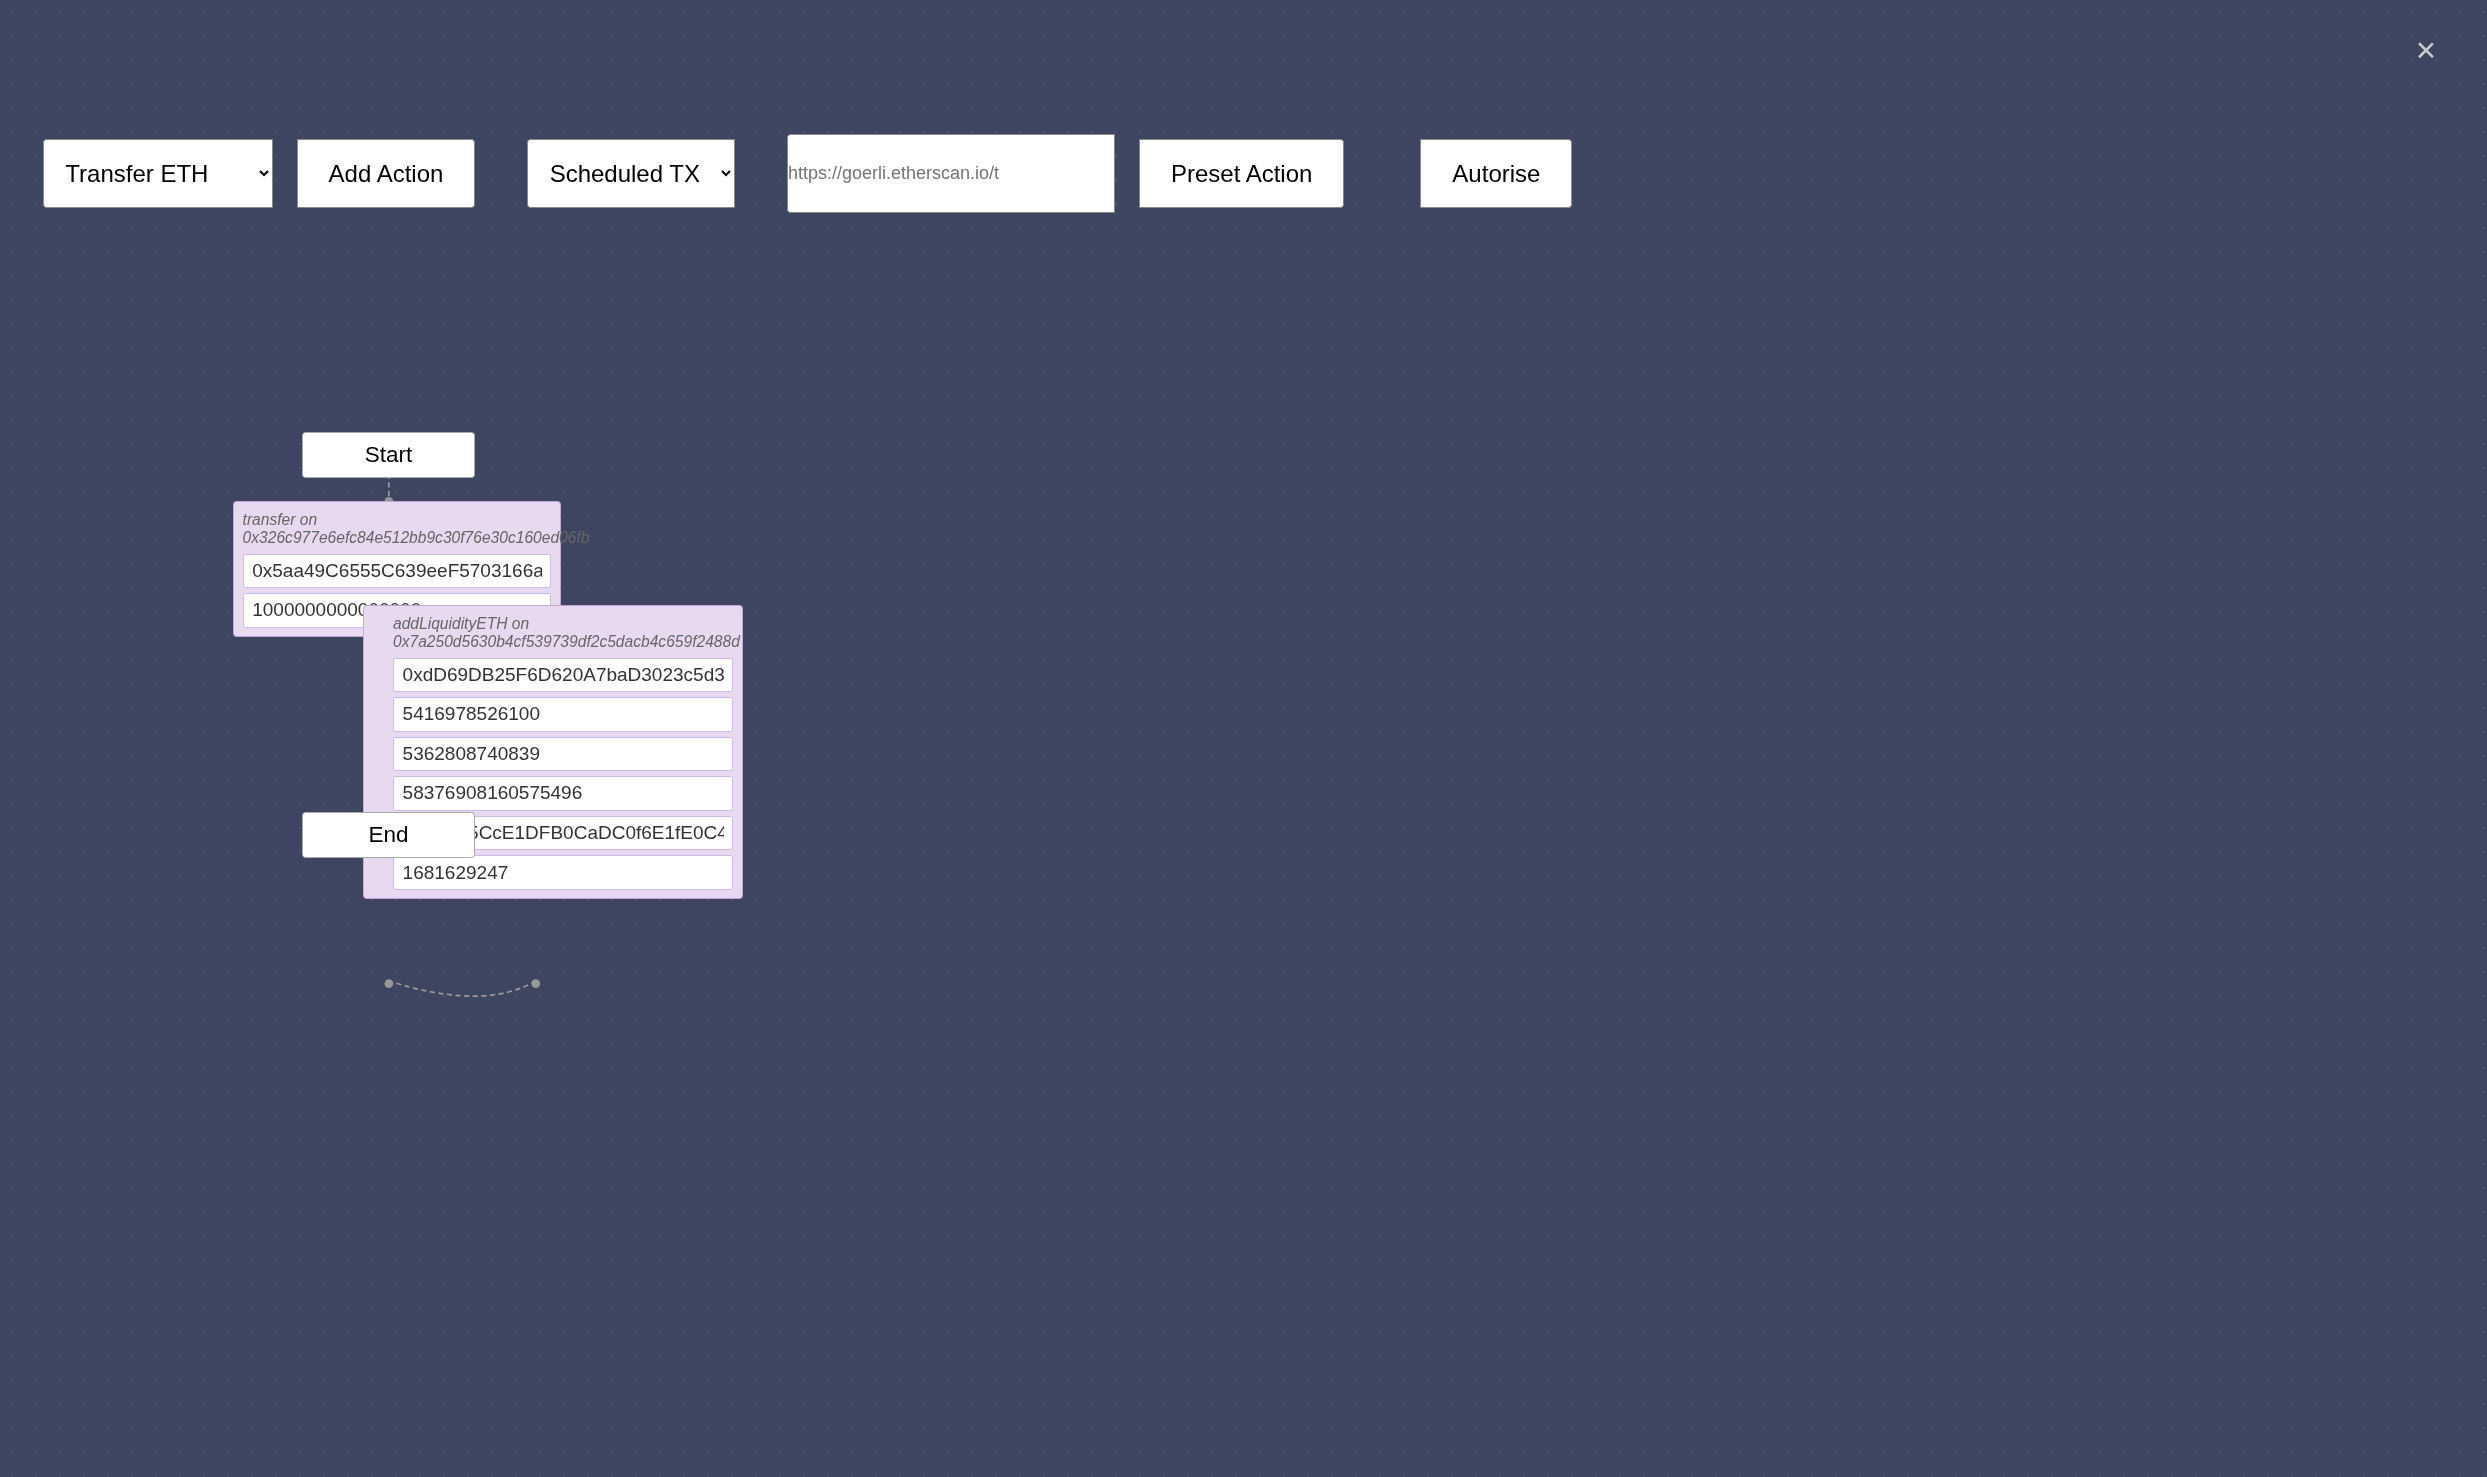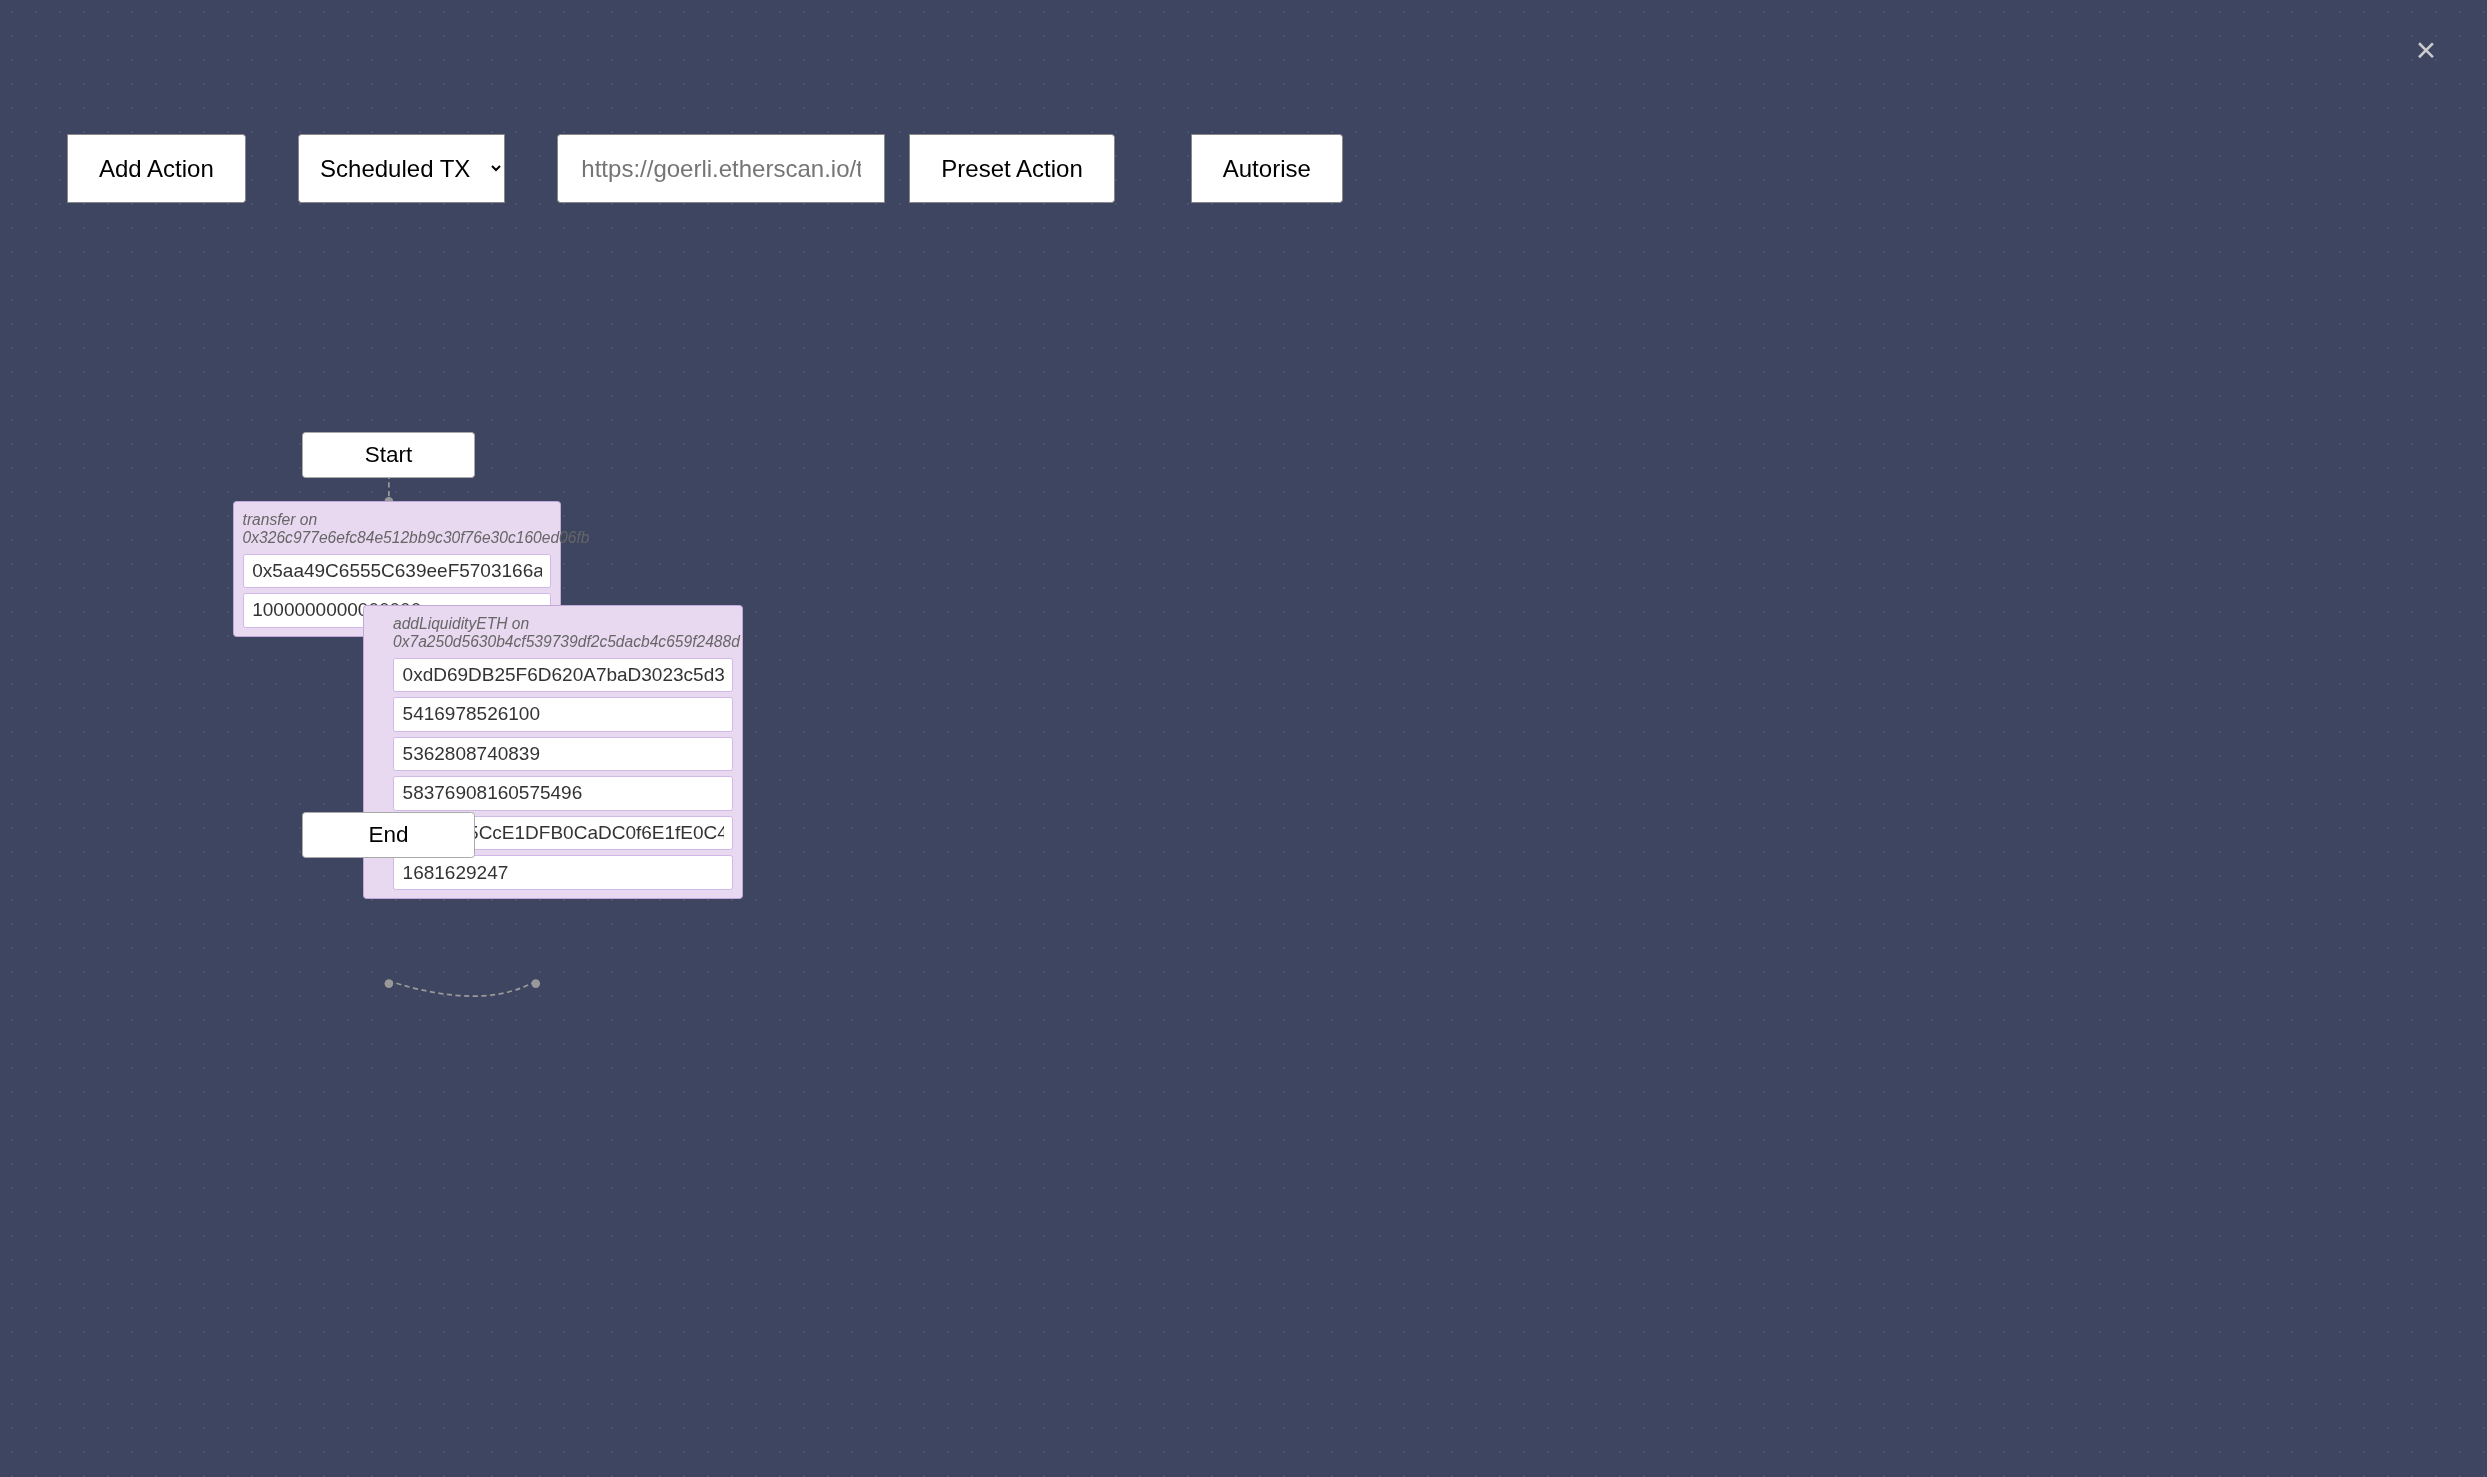--- a/index.html
+++ b/index.html
@@ -69,25 +69,25 @@
       border: 0.9px solid #888;
       background: #fff;
       font-size: 24px;
       border-radius: 0 3.5px 3.5px 0;
       cursor: pointer;
       white-space: nowrap;
       margin-left: 24px;
     }
 
     .toolbar input.url-input {
-      height: 69px;
-      padding: 0 23px;
-      border: 0.9px solid #888;
-      background: #fff;
-      font-size: 24px;
+      height: 79px;
+      padding: 0 0;
+      border: 0.9px solid #888;
+      background: #fff;
+      font-size: 18px;
       border-radius: 3.5px 0 0 3.5px;
       min-width: 259px;
       width: 328px;
     }
 
     .btn-standalone {
       height: 69px;
       padding: 0 43px;
       border: 0.9px solid #888;
       background: #fff;
@@ -185,20 +185,21 @@
     }
   </style>
 </head>
 <body>
 
 <button class="close-btn">×</button>
 
 <div class="toolbar">
 
   <div class="toolbar-group">
+    <select><option>Transfer ETH</option><option>Transfer ERC20</option><option>Swap</option><option>Add Liquidity</option></select>
     <button>Add Action</button>
   </div>
 
   <div class="toolbar-group">
     <select><option>Scheduled TX</option><option>Trigger TX</option></select>
   </div>
 
   <div class="toolbar-group">
     <input type="text" class="url-input" placeholder="https://goerli.etherscan.io/t" style="">
     <button>Preset Action</button>

